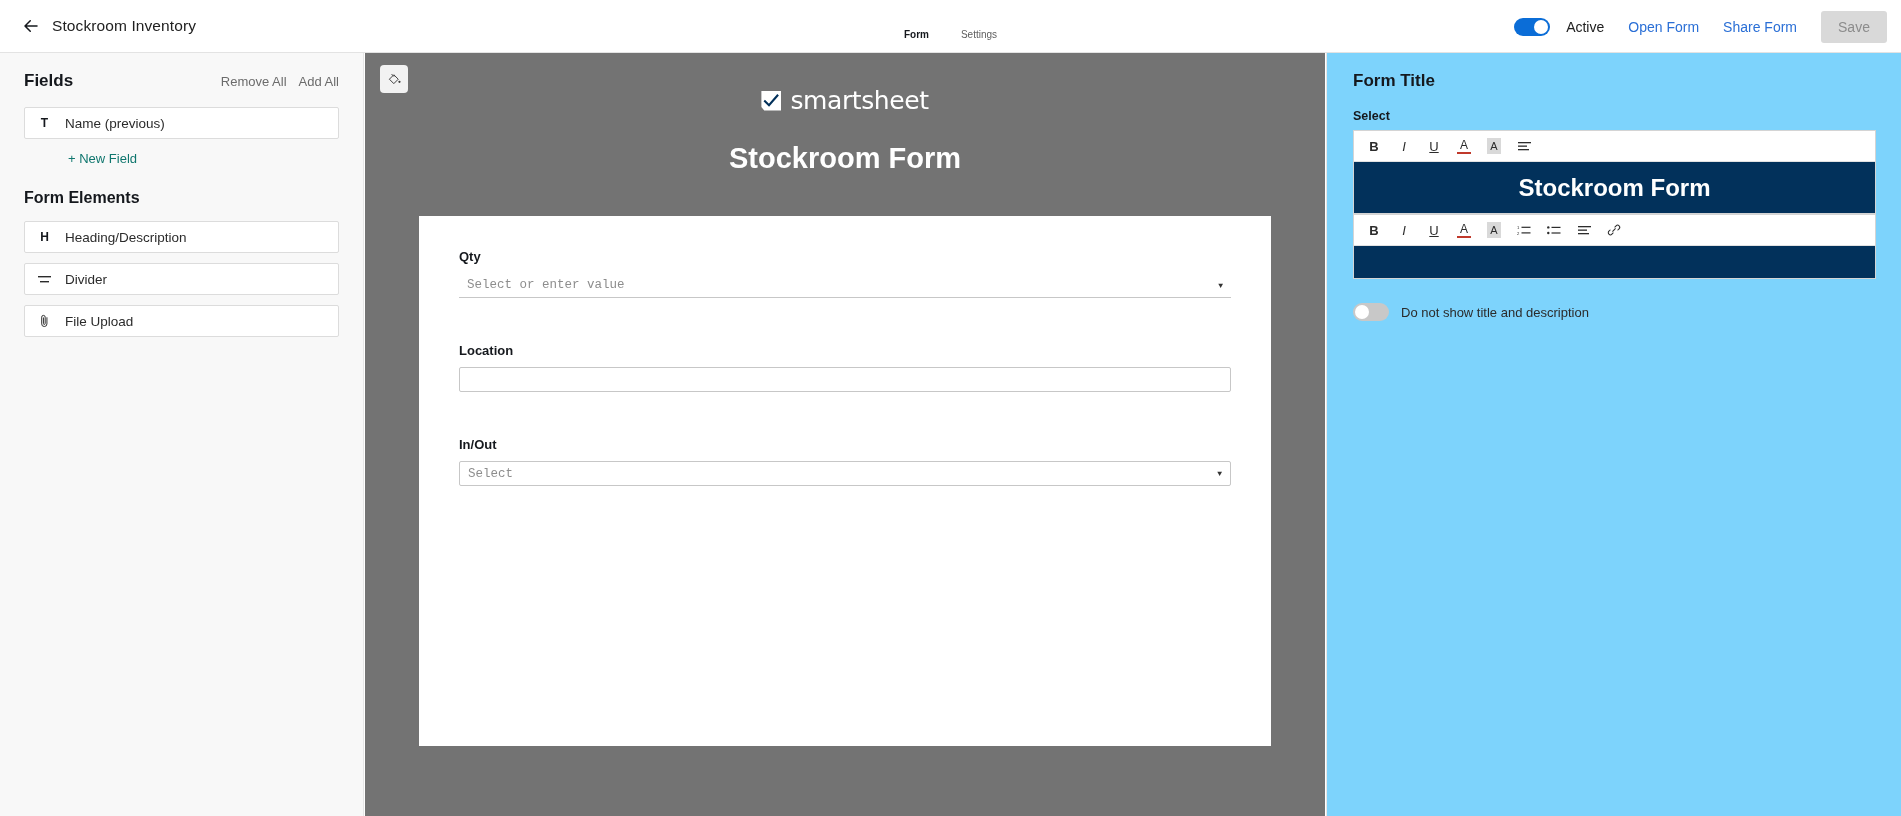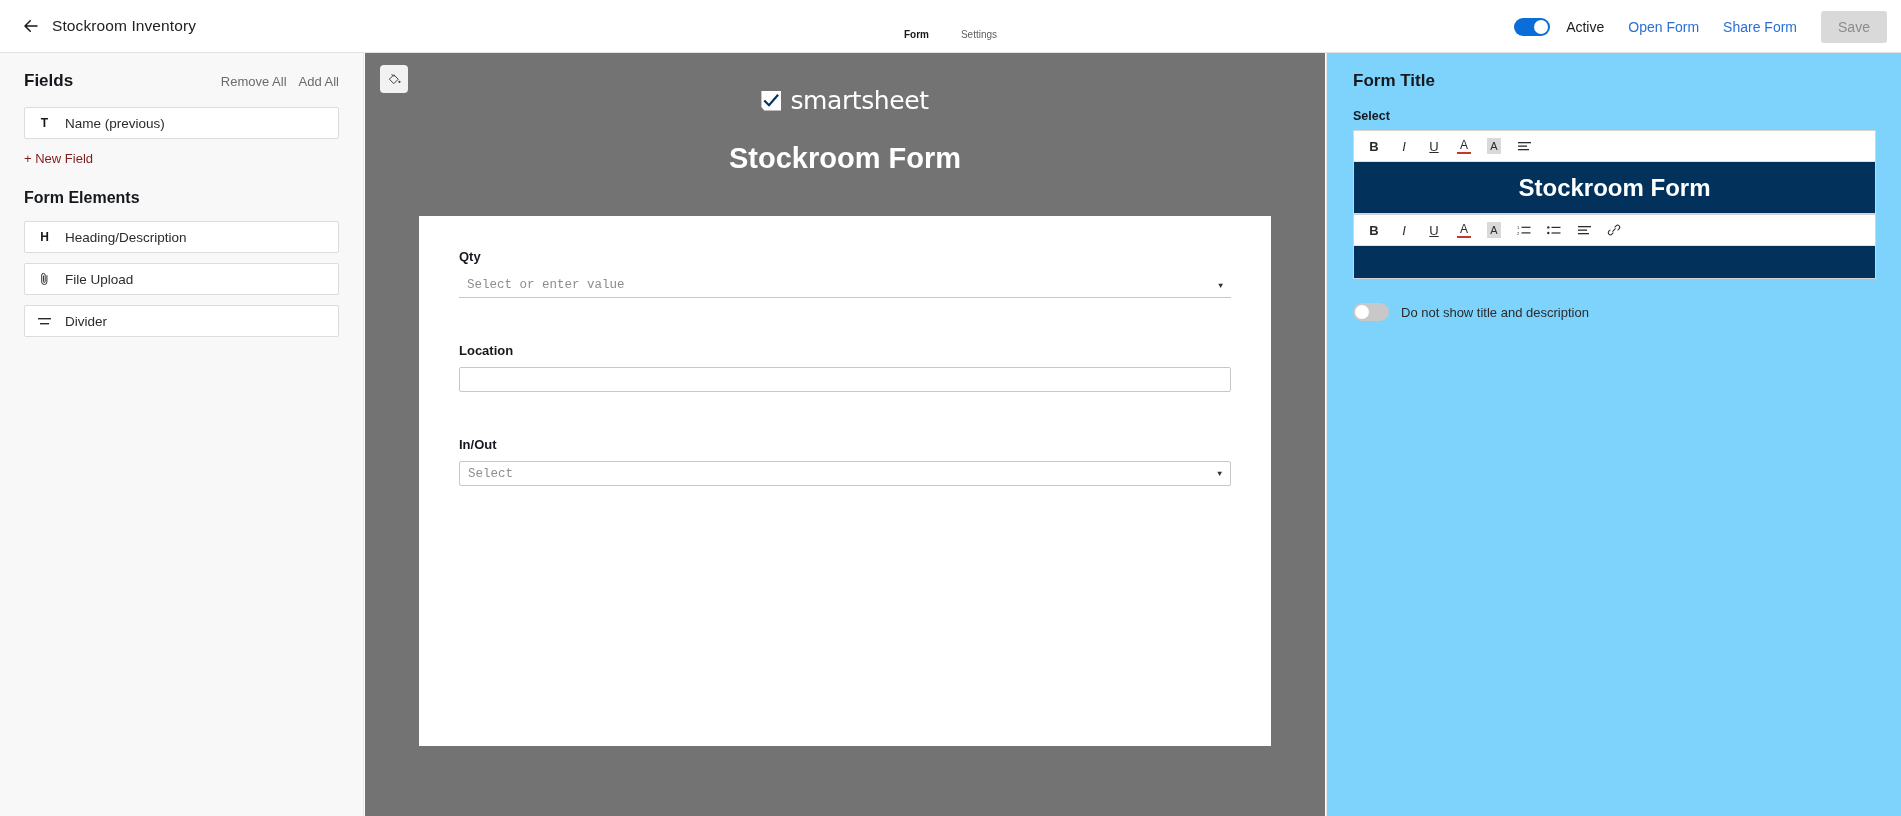--- a/index.html
+++ b/index.html
@@ -92,22 +92,23 @@
     padding: 0 12px; gap: 13px; cursor: pointer;
   }
   .card + .card { margin-top: 10px; }
   .card-ico {
     width: 15px; display: flex; align-items: center; justify-content: center;
     color: #15181d; font-size: 12px; font-weight: bold; flex: none;
   }
   .card-label { font-size: 13.5px; color: #2b2b2b; }
   .fields-list { margin-top: 16px; }
   .new-field {
-    margin-top: 12px; font-size: 13px; color: #7f1d1d; cursor: pointer;
+    margin-top: 12px; font-size: 13px; color: #0f766e; cursor: pointer;
     display: inline-block;
+    margin-left: 44px;
   }
   .sb-subtitle {
     margin-top: 22px; font-size: 16px; font-weight: bold; color: #15181d;
   }
   .elements-list { margin-top: 14px; }
 
   
   .canvas {
     position: absolute; left: 365px; top: 53px;
     width: 960px; height: 763px;
@@ -251,34 +252,34 @@
 
   <div class="sb-subtitle">Form Elements</div>
 
   <div class="elements-list">
     <div class="card">
       <span class="card-ico">H</span>
       <span class="card-label">Heading/Description</span>
     </div>
     <div class="card">
       <span class="card-ico">
-        <svg width="12" height="14" viewBox="0 0 12 16">
-          <path d="M8.2 4.2v7.1a3 3 0 0 1-6 0V3.6a2 2 0 0 1 4 0v7.3a1 1 0 0 1-2 0V4.4" fill="none" stroke="#2b2b2b" stroke-width="1.1" stroke-linecap="round"></path>
-        </svg>
-      </span>
-      <span class="card-label">File Upload</span>
-    </div>
-    <div class="card">
-      <span class="card-ico">
         <svg width="13" height="11" viewBox="0 0 13 11">
           <rect x="0" y="2" width="13" height="1.4" fill="#2b2b2b"></rect>
           <rect x="2" y="7" width="9" height="1.4" fill="#2b2b2b"></rect>
         </svg>
       </span>
       <span class="card-label">Divider</span>
+    </div>
+    <div class="card">
+      <span class="card-ico">
+        <svg width="12" height="14" viewBox="0 0 12 16">
+          <path d="M8.2 4.2v7.1a3 3 0 0 1-6 0V3.6a2 2 0 0 1 4 0v7.3a1 1 0 0 1-2 0V4.4" fill="none" stroke="#2b2b2b" stroke-width="1.1" stroke-linecap="round"></path>
+        </svg>
+      </span>
+      <span class="card-label">File Upload</span>
     </div>
   </div>
 </div>
 
 <div class="canvas">
   <div class="paint-btn">
     <svg width="15" height="15" viewBox="0 0 20 20">
       <path d="M3.2 9.6 9.1 3.7l5.9 5.9-5.9 5.9z" fill="none" stroke="#3c3c3c" stroke-width="1.3"></path>
       <path d="M6.4 3.1 9.1 5.8" fill="none" stroke="#3c3c3c" stroke-width="1.3" stroke-linecap="round"></path>
       <circle cx="16.6" cy="13.1" r="1.5" fill="#3c3c3c"></circle>

